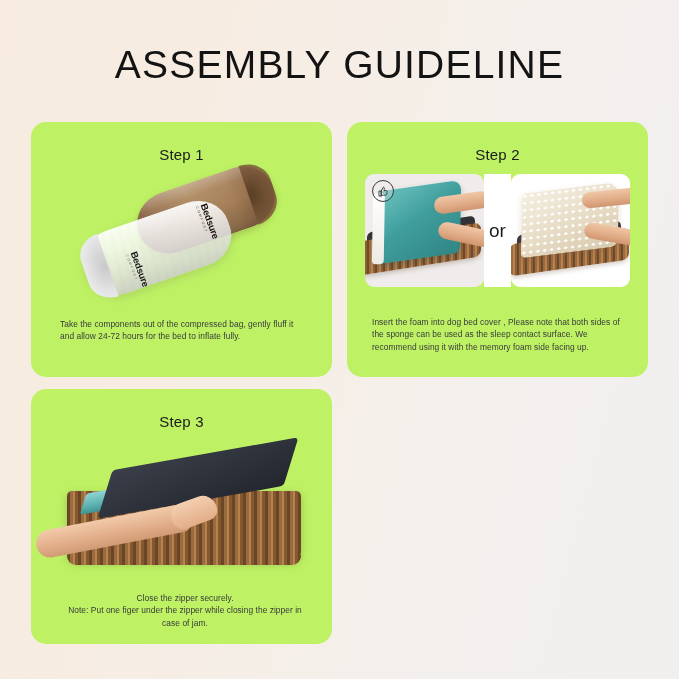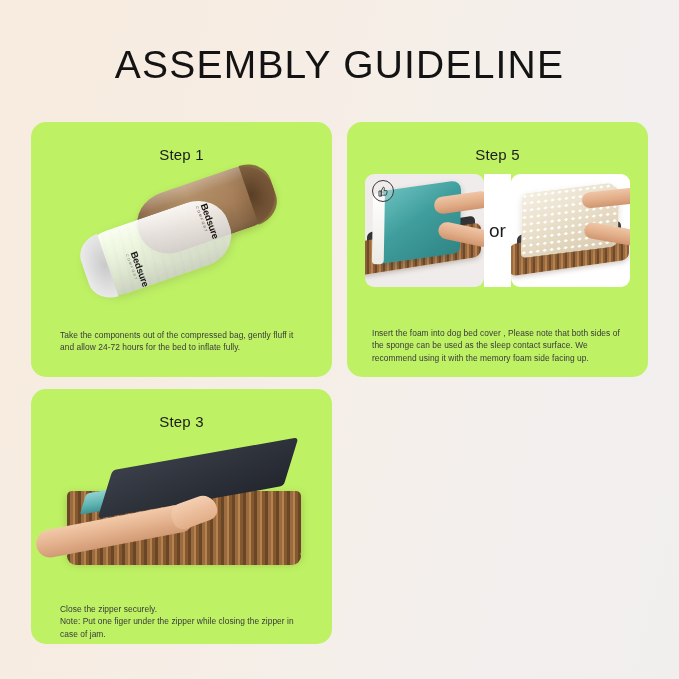--- a/index.html
+++ b/index.html
@@ -75,25 +75,24 @@
   .card-caption {
     position: absolute;
     left: 0;
     width: 100%;
     box-sizing: border-box;
     padding: 0 26px;
     font-size: 8.4px;
     line-height: 12.4px;
     color: #39393c;
     letter-spacing: .05px;
-    margin-top: 11px;
   }
   .cap-c1 { top: 196px; padding: 0 28px 0 29px; }
   .cap-c2 { top: 194px; padding: 0 20px 0 25px; }
-  .cap-c3 { top: 203px; padding: 0 22px 0 29px; }
+  .cap-c3 { top: 203px; padding: 0 22px 0 29px; text-align: center; }
   .cap-c4 { top: 205px; padding: 0 24px 0 24px; }
 
   .art {
     position: absolute;
   }
 
   
   .roll-scene {
     left: 50px; top: 52px; width: 200px; height: 128px;
   }
@@ -351,21 +350,21 @@
         <div class="brandmark bm-white">
           <span>Bedsure</span>
           <small>COMFORT</small>
         </div>
       </div>
 
       <div class="card-caption cap-c1">Take the components out of the compressed bag, gently fluff it and allow 24-72 hours for the bed to inflate fully.</div>
     </div>
 
     <div class="card">
-      <div class="card-title">Step 5</div>
+      <div class="card-title">Step 2</div>
 
       <div class="art s2-tiles">
 
         <div class="tile tile-a">
           <div class="thumb-badge">
             <svg width="11" height="11" viewBox="0 0 24 24" fill="none" stroke="#3a3a3a" stroke-width="2" stroke-linecap="round" stroke-linejoin="round" aria-hidden="true">
               <path d="M7 22V11"></path>
               <path d="M3 11h4v11H3z"></path>
               <path d="M7 11l4-8a2 2 0 0 1 3 2l-1 5h5a2 2 0 0 1 2 2.4l-1.3 6A2 2 0 0 1 16.7 20H7"></path>
             </svg>

